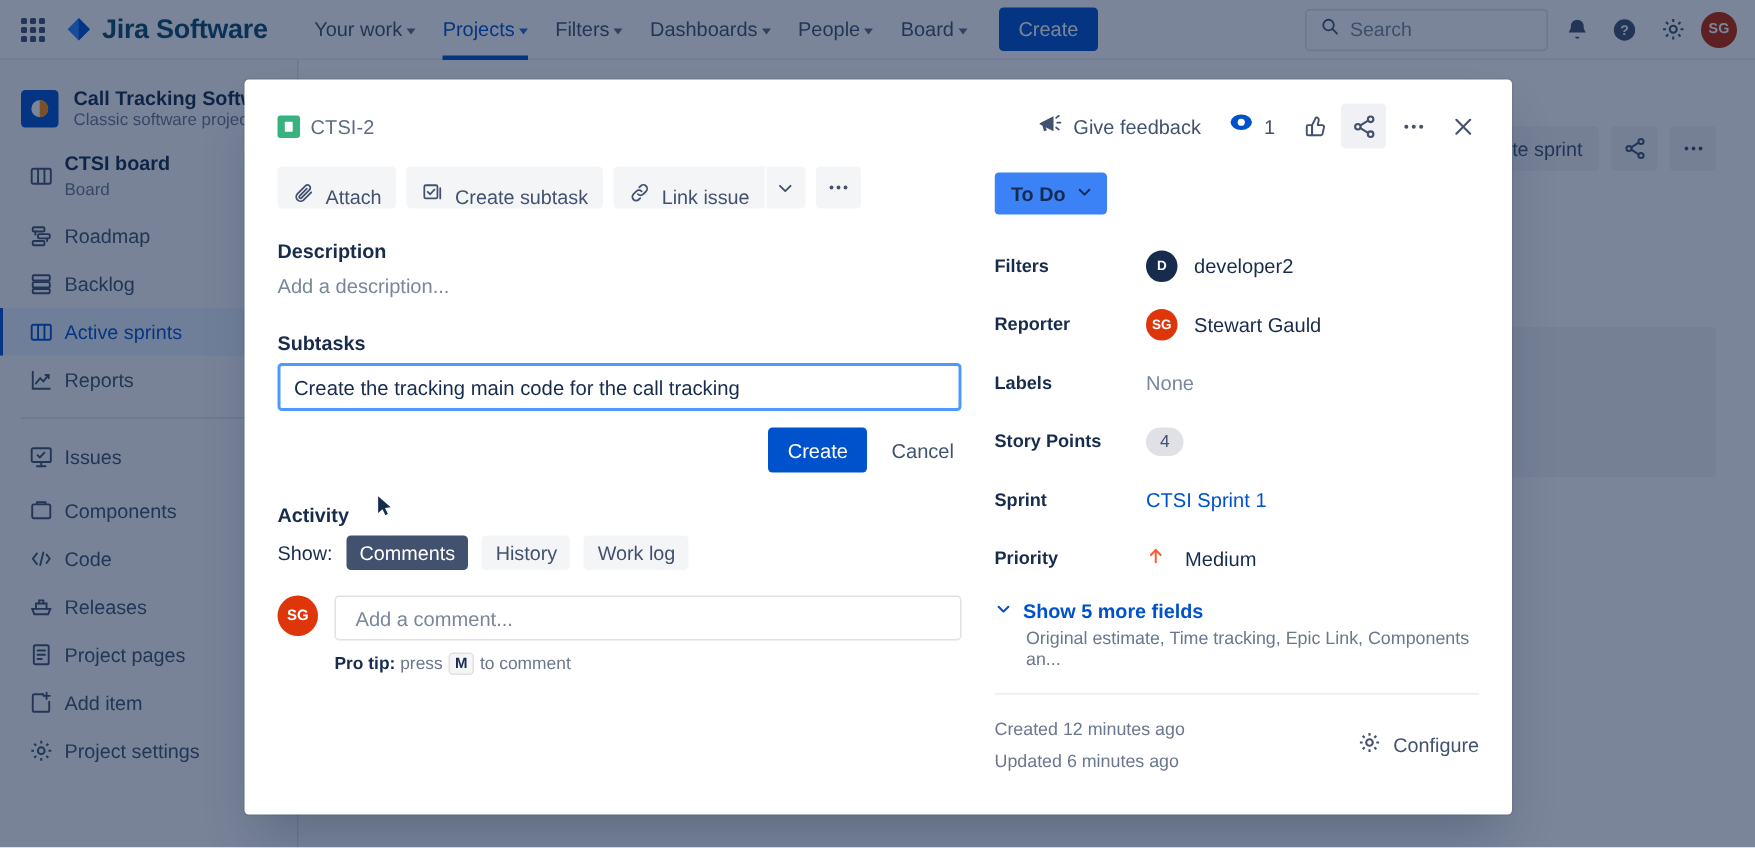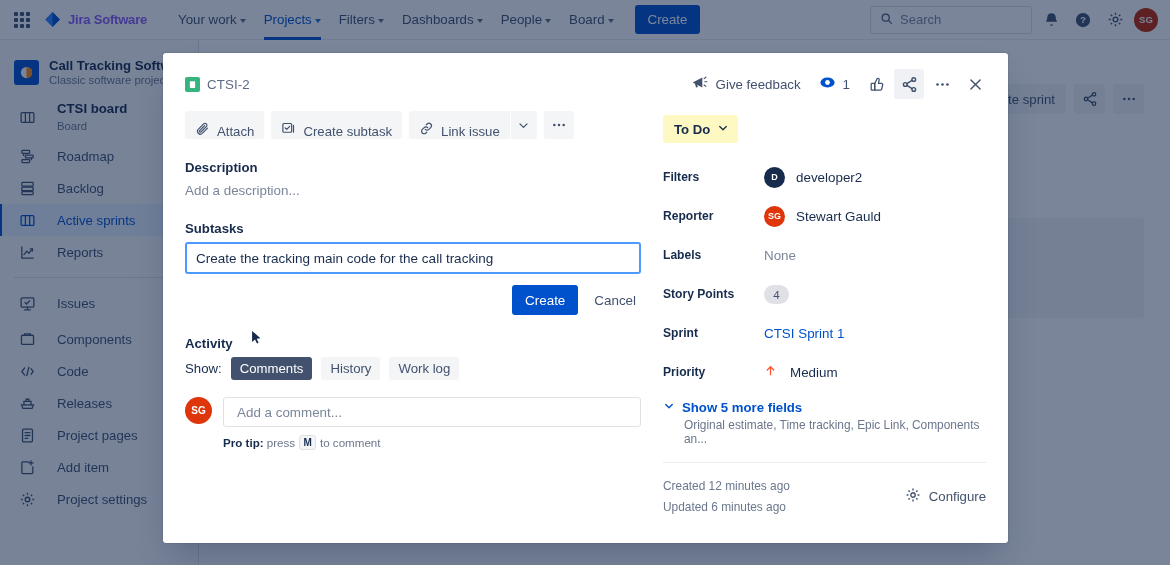--- a/index.html
+++ b/index.html
@@ -17,21 +17,21 @@
     background: #fff; display: flex; align-items: center;
     border-bottom: 1px solid #e8ebee; z-index: 5;
   }
   .apps-grid { margin-left: 10px; width: 24px; height: 24px;
     display: grid; grid-template-columns: repeat(3, 4px); grid-template-rows: repeat(3, 4px);
     gap: 2px; align-content: center; justify-content: center; cursor: pointer; }
   .apps-grid i { background: #42526e; border-radius: 1px; display: block; width: 4px; height: 4px; }
   .brand { display: flex; align-items: center; gap: 7px; margin-left: 10px; cursor: pointer; }
   .brand-logo { width: 17px; height: 17px; position: relative; }
   .brand-logo svg { display: block; }
-  .brand-name { font-size: 13px; font-weight: 600; color: #8b5cf6; letter-spacing: -.2px; }
+  .brand-name { font-size: 18px; font-weight: 600; color: #0c4a6e; letter-spacing: -.2px; }
   .nav-items { display: flex; align-items: center; margin-left: 22px; height: 40px; }
   .nav-item {
     display: flex; align-items: center; gap: 3px; height: 40px; padding: 0 9px;
     font-size: 13.3px; color: #42526e; cursor: pointer; position: relative;
   }
   .nav-item.active { color: #0052cc; font-weight: 500; }
   .nav-item.active:after {
     content: ""; position: absolute; left: 9px; right: 9px; bottom: 0; height: 3px; background: #0052cc;
   }
   .chev { width: 0; height: 0; border-left: 3.5px solid transparent; border-right: 3.5px solid transparent;
@@ -65,21 +65,21 @@
   }
   .proj-head { display: flex; align-items: center; gap: 10px; padding: 6px 12px 10px 14px; cursor: pointer; }
   .proj-av { width: 25px; height: 25px; border-radius: 3px; background: #0052cc; flex: 0 0 25px;
              display: flex; align-items: center; justify-content: center; }
   .proj-txt { overflow: hidden; }
   .proj-title { font-size: 13.2px; font-weight: 600; color: #172b4d; white-space: nowrap; }
   .proj-sub { font-size: 11.3px; color: #6b778c; margin-top: 1px; white-space: nowrap; }
   .side-group { padding: 2px 0; }
   .side-sep { height: 1px; background: #dfe1e6; margin: 7px 12px 7px 14px; }
   .side-item {
-    display: flex; align-items: center; gap: 19px; padding: 7px 12px 7px 17px;
+    display: flex; align-items: center; gap: 5px; padding: 7px 12px 7px 17px;
     font-size: 13.2px; color: #42526e; cursor: pointer; min-height: 32px;
   }
   .side-item .sico { width: 21px; flex: 0 0 21px; display: flex; align-items: center; justify-content: center; color: #42526e; }
   .side-item.active { background: #e9f2ff; color: #0052cc; box-shadow: inset 2px 0 0 #0052cc; font-weight: 500; }
   .side-item.active .sico { color: #0052cc; }
   .side-item.two-line { padding-top: 5px; padding-bottom: 5px; }
   .si-main { font-size: 13.2px; font-weight: 600; color: #172b4d; line-height: 1.25; }
   .si-sub { font-size: 11.3px; color: #6b778c; line-height: 1.3; }
 
   
@@ -166,21 +166,21 @@
           flex: 0 0 27px; }
   .c-box { flex: 1; height: 30px; border: 1px solid #dfe1e6; border-radius: 3px; display: flex;
            align-items: center; padding: 0 13px; font-size: 13.4px; color: #7a869a; cursor: text; }
   .protip { font-size: 11.6px; color: #6b778c; margin: 8px 0 0 38px; }
   .protip b { color: #172b4d; font-weight: 700; }
   .kbd { display: inline-flex; align-items: center; justify-content: center; min-width: 15px; height: 15px;
          background: #f4f5f7; border: 1px solid #dfe1e6; border-radius: 3px; font-size: 10px;
          font-weight: 700; color: #172b4d; padding: 0 3px; margin: 0 1px; vertical-align: 1px; }
 
   
-  .status-btn { display: inline-flex; align-items: center; gap: 7px; background: #fef9c3;
+  .status-btn { display: inline-flex; align-items: center; gap: 7px; background: #3b82f6;
                 border-radius: 3px; height: 28px; padding: 0 9px 0 11px; font-size: 13.2px;
                 font-weight: 600; color: #172b4d; cursor: pointer; text-align: right; }
   .fields { margin-top: 23px; }
   .field { display: flex; align-items: center; min-height: 22px; margin-bottom: 17px; }
   .f-lbl { width: 101px; flex: 0 0 101px; font-size: 12.1px; font-weight: 700; color: #172b4d; }
   .f-val { font-size: 13.4px; color: #172b4d; display: flex; align-items: center; gap: 11px; }
   .f-val.muted { color: #7a869a; }
   .f-av { width: 21px; height: 21px; border-radius: 50%; color: #fff; font-size: 9px; font-weight: 700;
           display: flex; align-items: center; justify-content: center; flex: 0 0 21px; }
   .pill-num { background: #dfe1e6; border-radius: 10px; height: 19px; min-width: 25px; padding: 0 8px;

